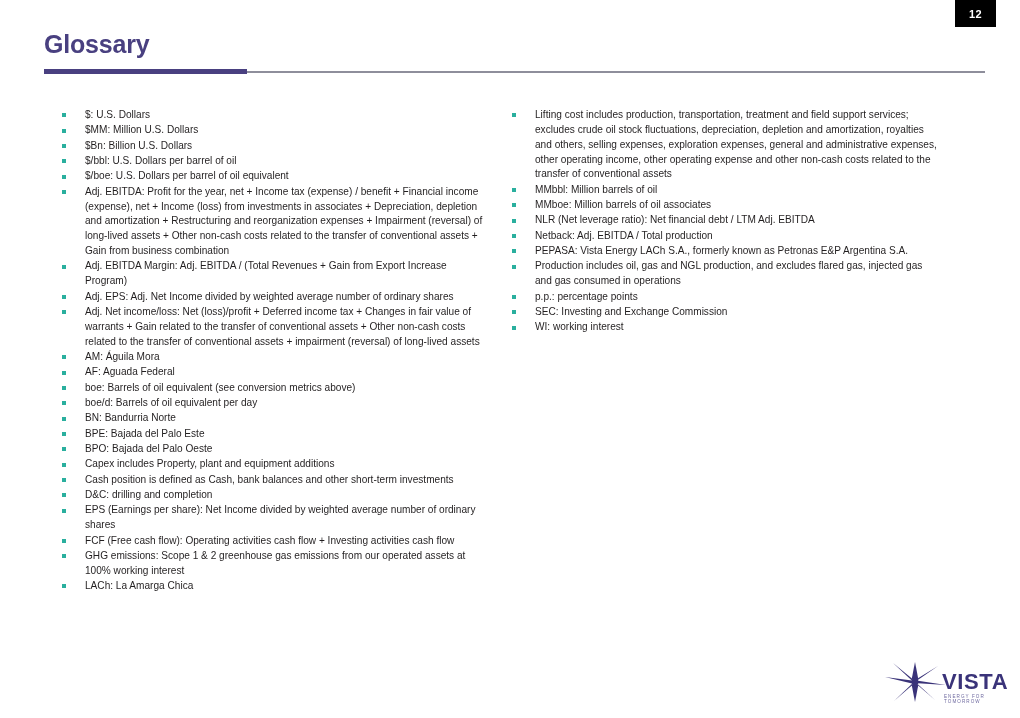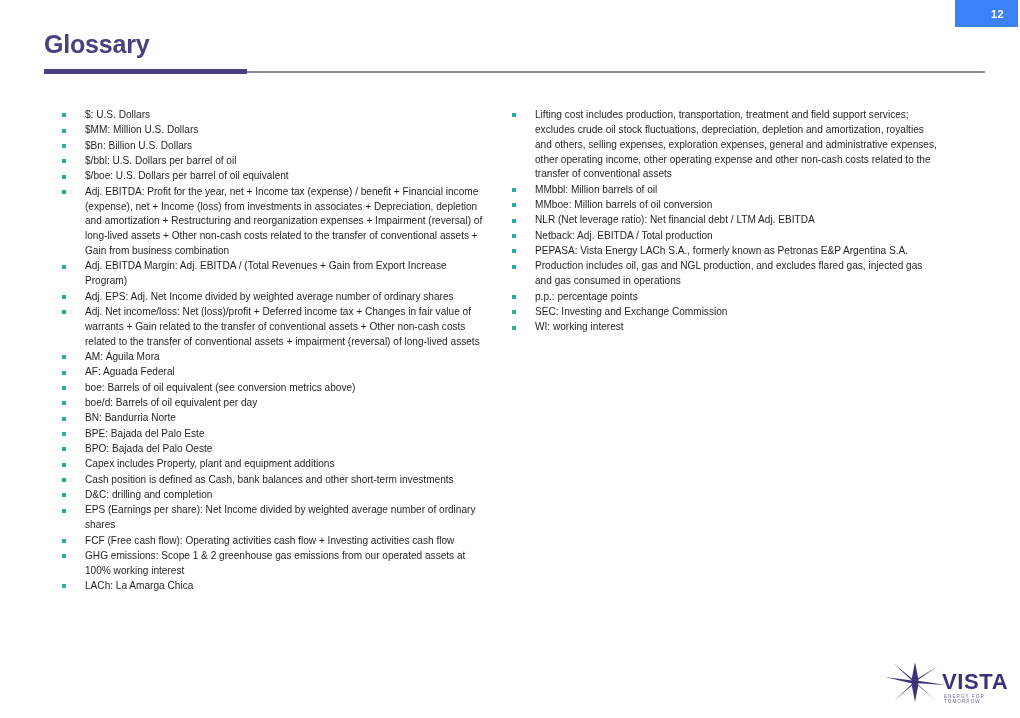--- a/index.html
+++ b/index.html
@@ -18,29 +18,28 @@
     overflow: hidden;
   }
 
   
   .page-badge {
     position: absolute;
     top: 0px;
     left: 955px;
     width: 41px;
     height: 27px;
-    background: #3b82f6;
+    background: #000000;
     color: #ffffff;
     font-size: 11px;
     font-weight: bold;
     display: flex;
     align-items: center;
     justify-content: center;
     letter-spacing: 0.3px;
-    padding-left: 22px;
   }
 
   
   .title {
     position: absolute;
     left: 44px;
     top: 30px;
     font-size: 25px;
     font-weight: bold;
     color: #494080;
@@ -172,21 +171,21 @@
         <li>FCF (Free cash flow): Operating activities cash flow + Investing activities cash flow</li>
         <li>GHG emissions: Scope 1 &amp; 2 greenhouse gas emissions from our operated assets at 100% working interest</li>
         <li>LACh: La Amarga Chica</li>
       </ul>
   </div>
 
   <div class="col col-right">
     <ul class="glossary">
         <li>Lifting cost includes production, transportation, treatment and field support services; excludes crude oil stock fluctuations, depreciation, depletion and amortization, royalties and others, selling expenses, exploration expenses, general and administrative expenses, other operating income, other operating expense and other non-cash costs related to the transfer of conventional assets</li>
         <li>MMbbl: Million barrels of oil</li>
-        <li>MMboe: Million barrels of oil conversion</li>
+        <li>MMboe: Million barrels of oil associates</li>
         <li>NLR (Net leverage ratio): Net financial debt / LTM Adj. EBITDA</li>
         <li>Netback: Adj. EBITDA / Total production</li>
         <li>PEPASA: Vista Energy LACh S.A., formerly known as Petronas E&amp;P Argentina S.A.</li>
         <li>Production includes oil, gas and NGL production, and excludes flared gas, injected gas and gas consumed in operations</li>
         <li>p.p.: percentage points</li>
         <li>SEC: Investing and Exchange Commission</li>
         <li>WI: working interest</li>
       </ul>
   </div>
 

